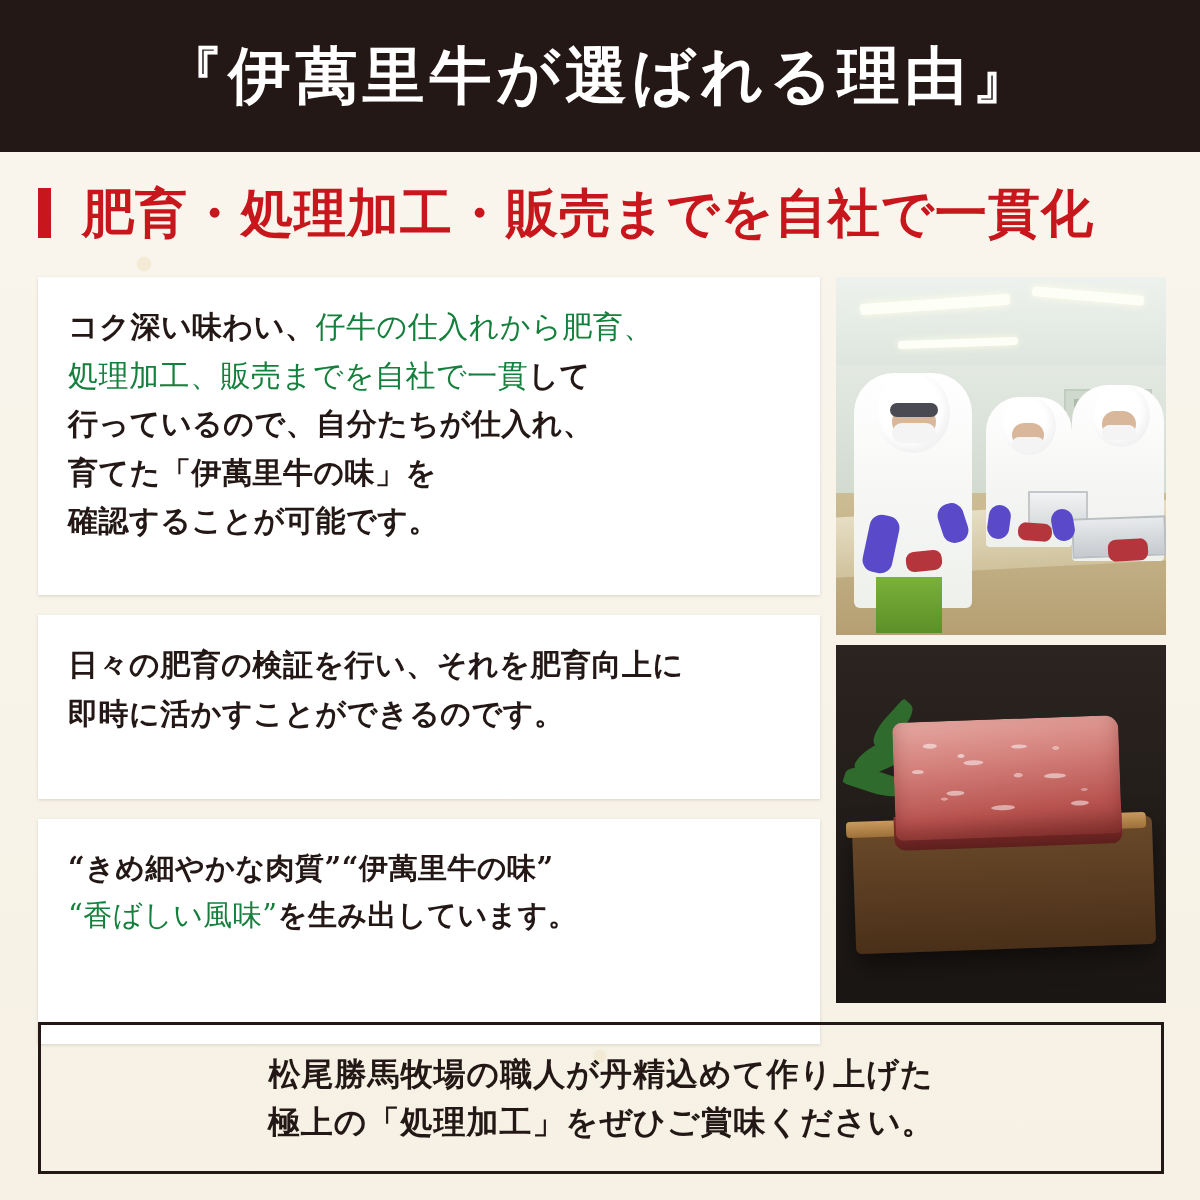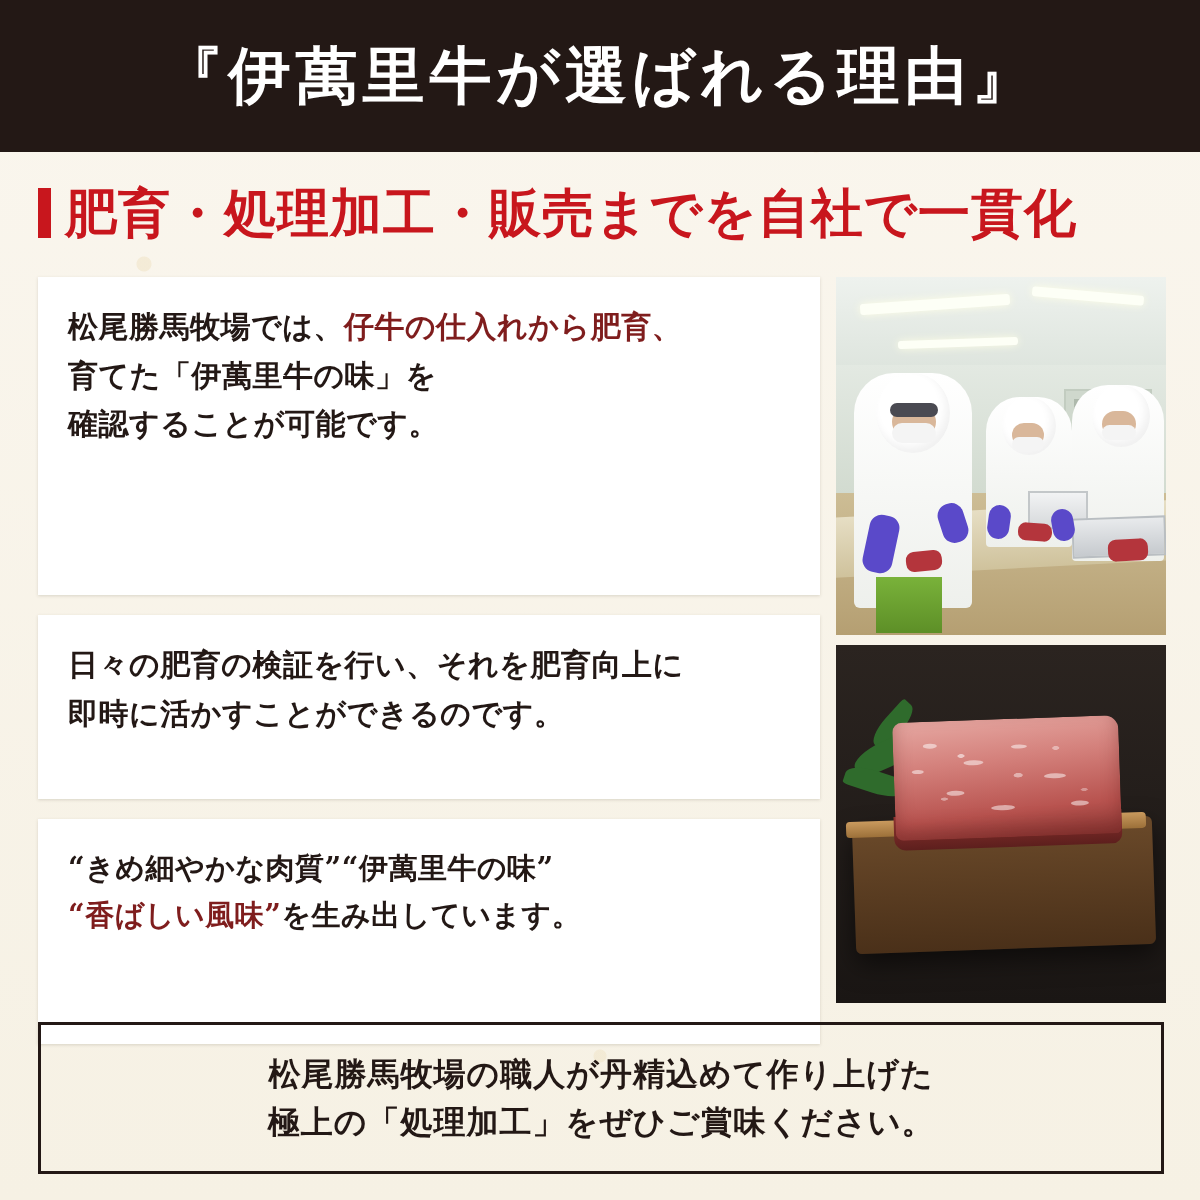--- a/index.html
+++ b/index.html
@@ -50,20 +50,21 @@
 
   
   .subhead {
     position: absolute;
     left: 38px;
     top: 176px;
     width: 1130px;
     height: 74px;
     display: flex;
     align-items: center;
+    gap: 17px;
   }
   .subhead-bar {
     width: 13px;
     height: 50px;
     background: #c8161d;
     margin-right: 14px;
     flex: none;
   }
   .subhead-text {
     color: #c8161d;
@@ -90,22 +91,22 @@
   }
   .card p {
     margin: 0;
     color: #231815;
     font-size: 30px;
     line-height: 1.62;
     letter-spacing: 0.5px;
     font-weight: 600;
   }
   .hl-orange {
-    color: #7f1d1d;
-    font-weight: 700;
+    color: #15803d;
+    font-weight: 400;
   }
   .card-1 { height: 318px; }
   .card-2 { height: 184px; }
   .card-3 { height: 225px; }
   .card-3 p { font-size: 29px; }
 
   
   .photo {
     position: absolute;
     left: 836px;
@@ -290,22 +291,26 @@
 
   <div class="subhead">
     <span class="subhead-bar"></span>
     <span class="subhead-text">肥育・処理加工・販売までを自社で一貫化</span>
   </div>
 
   <div class="cards">
 
     <div class="card card-1">
       <p>
-        <span>松尾勝馬牧場では、</span><span class="hl-orange">仔牛の仕入れから肥育、</span>
+        <span>コク深い味わい、</span><span class="hl-orange">仔牛の仕入れから肥育、</span>
       </p>
+      <p>
+        <span class="hl-orange">処理加工、販売までを自社で一貫</span><span>して</span>
+      </p>
+      <p>行っているので、自分たちが仕入れ、</p>
       <p>育てた「伊萬里牛の味」を</p>
       <p>確認することが可能です。</p>
     </div>
 
     <div class="card card-2">
       <p>日々の肥育の検証を行い、それを肥育向上に</p>
       <p>即時に活かすことができるのです。</p>
     </div>
 
     <div class="card card-3">

